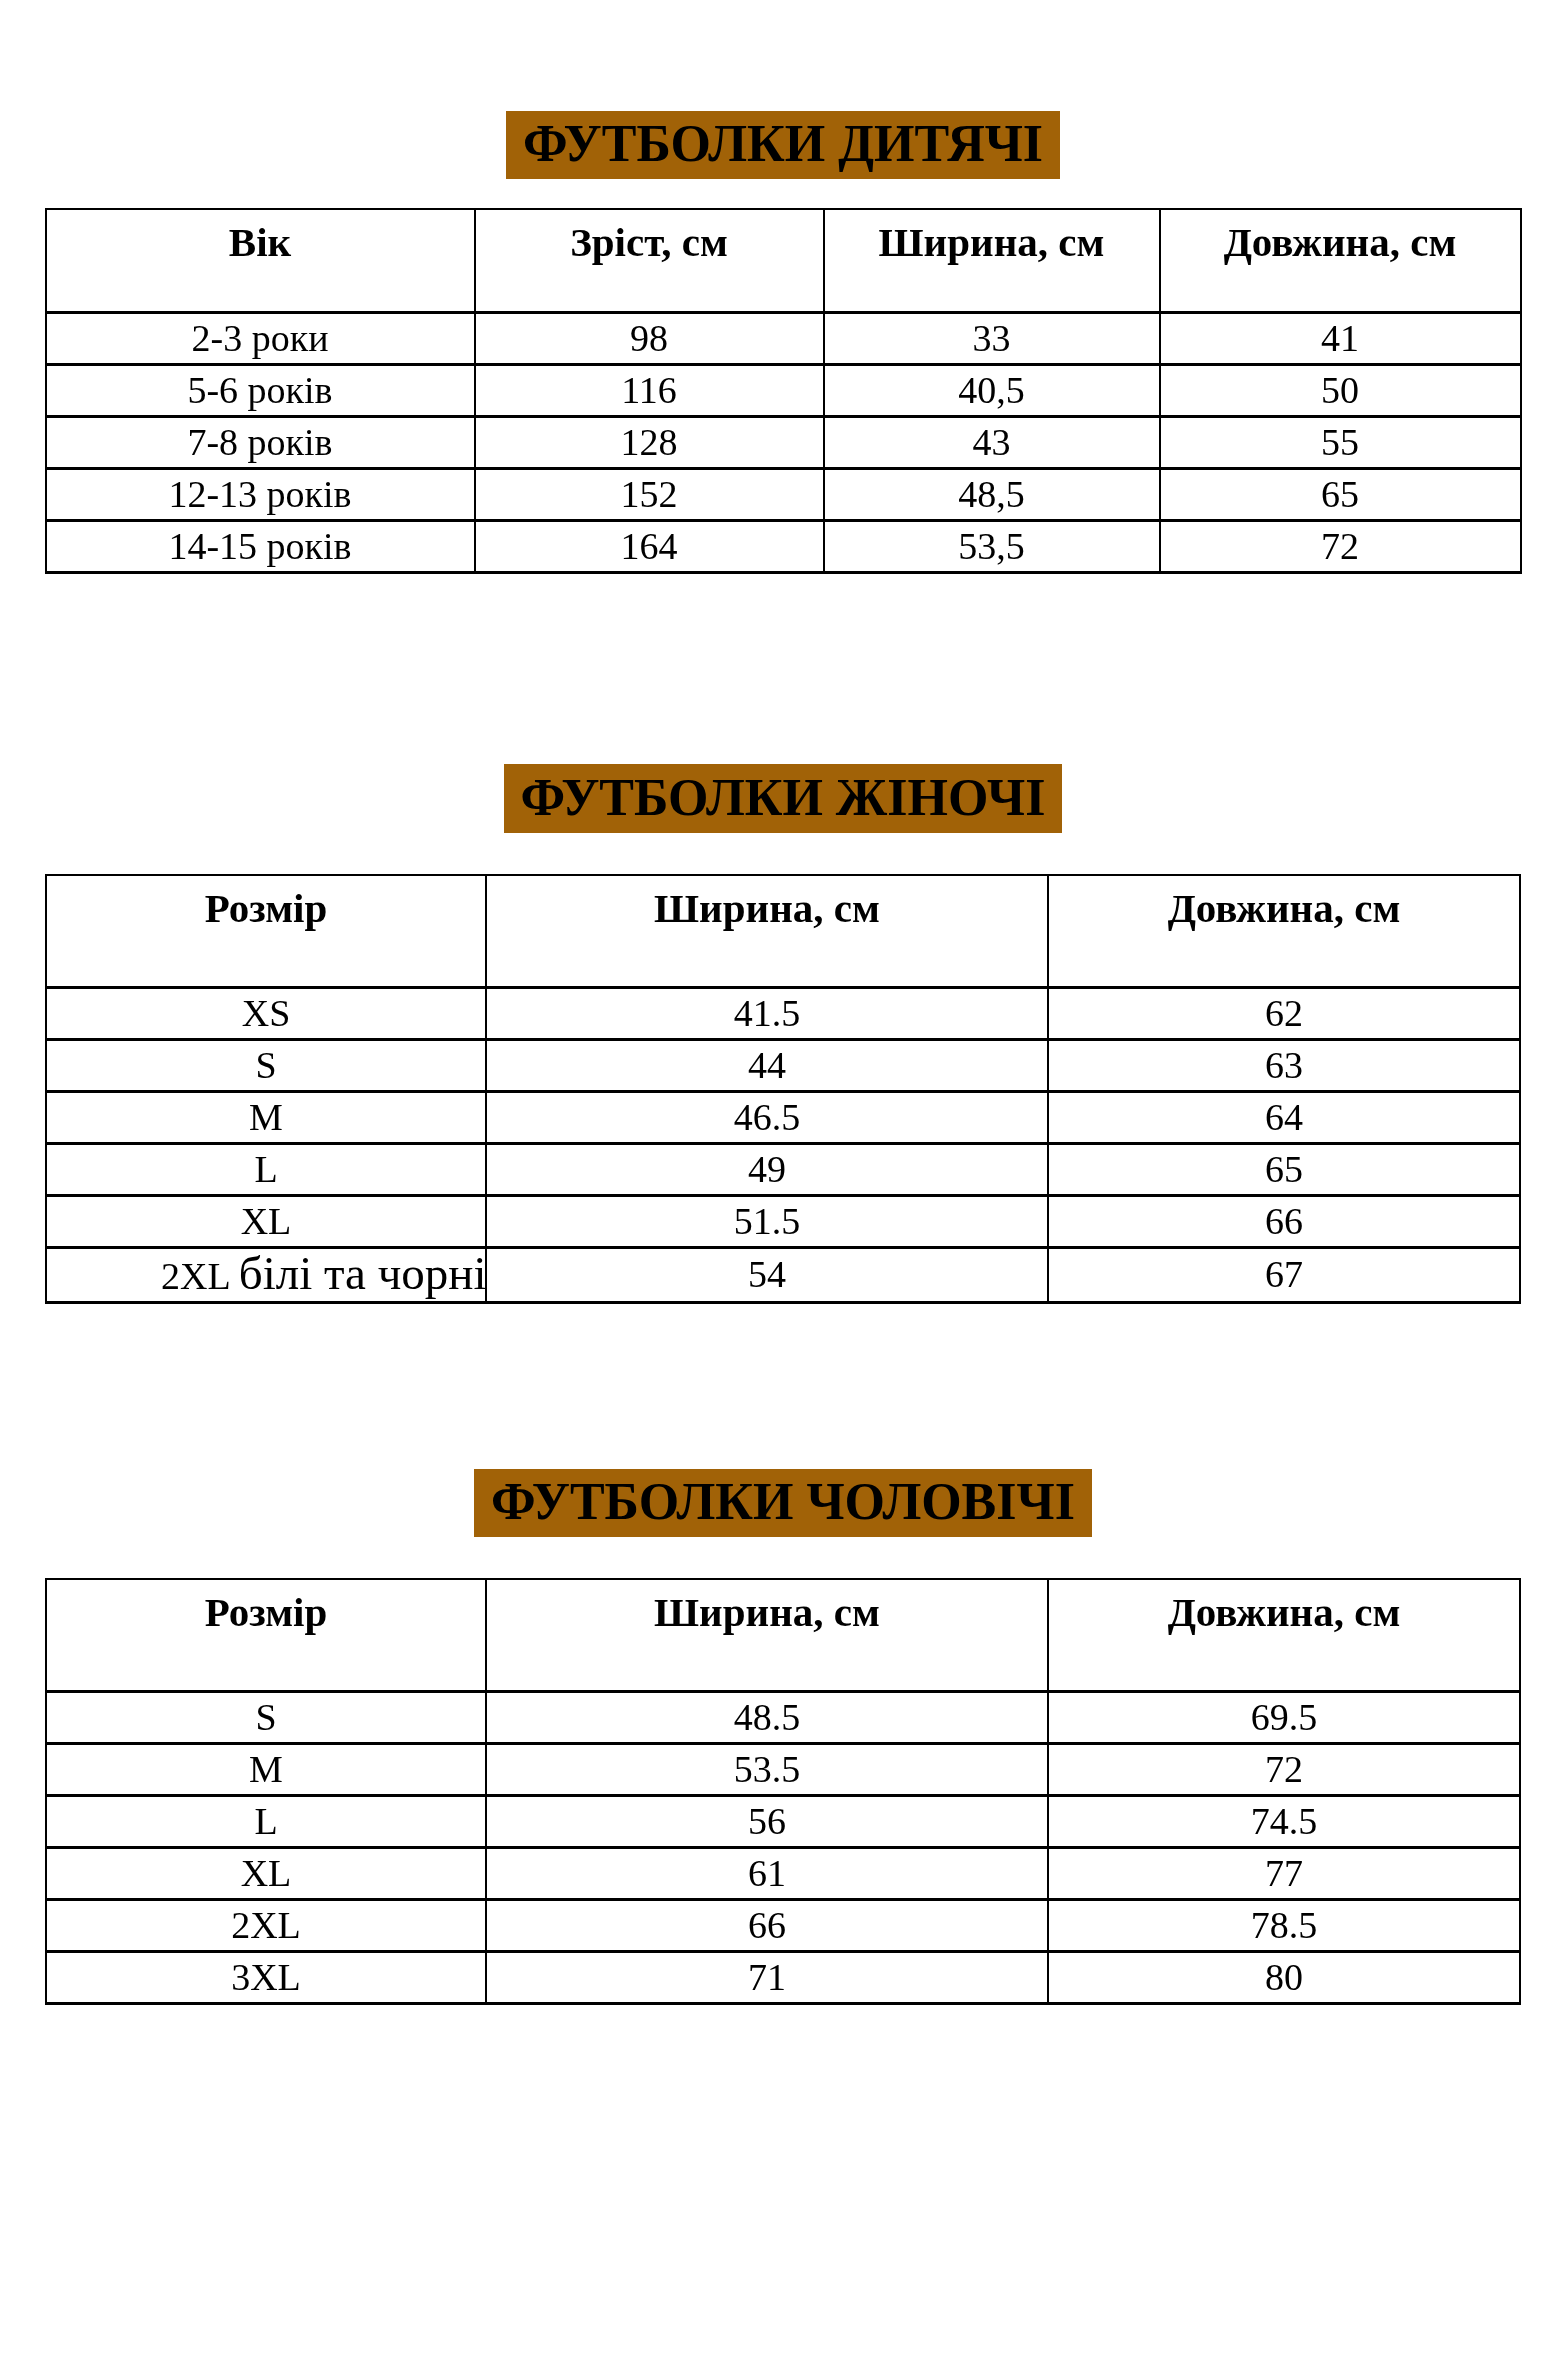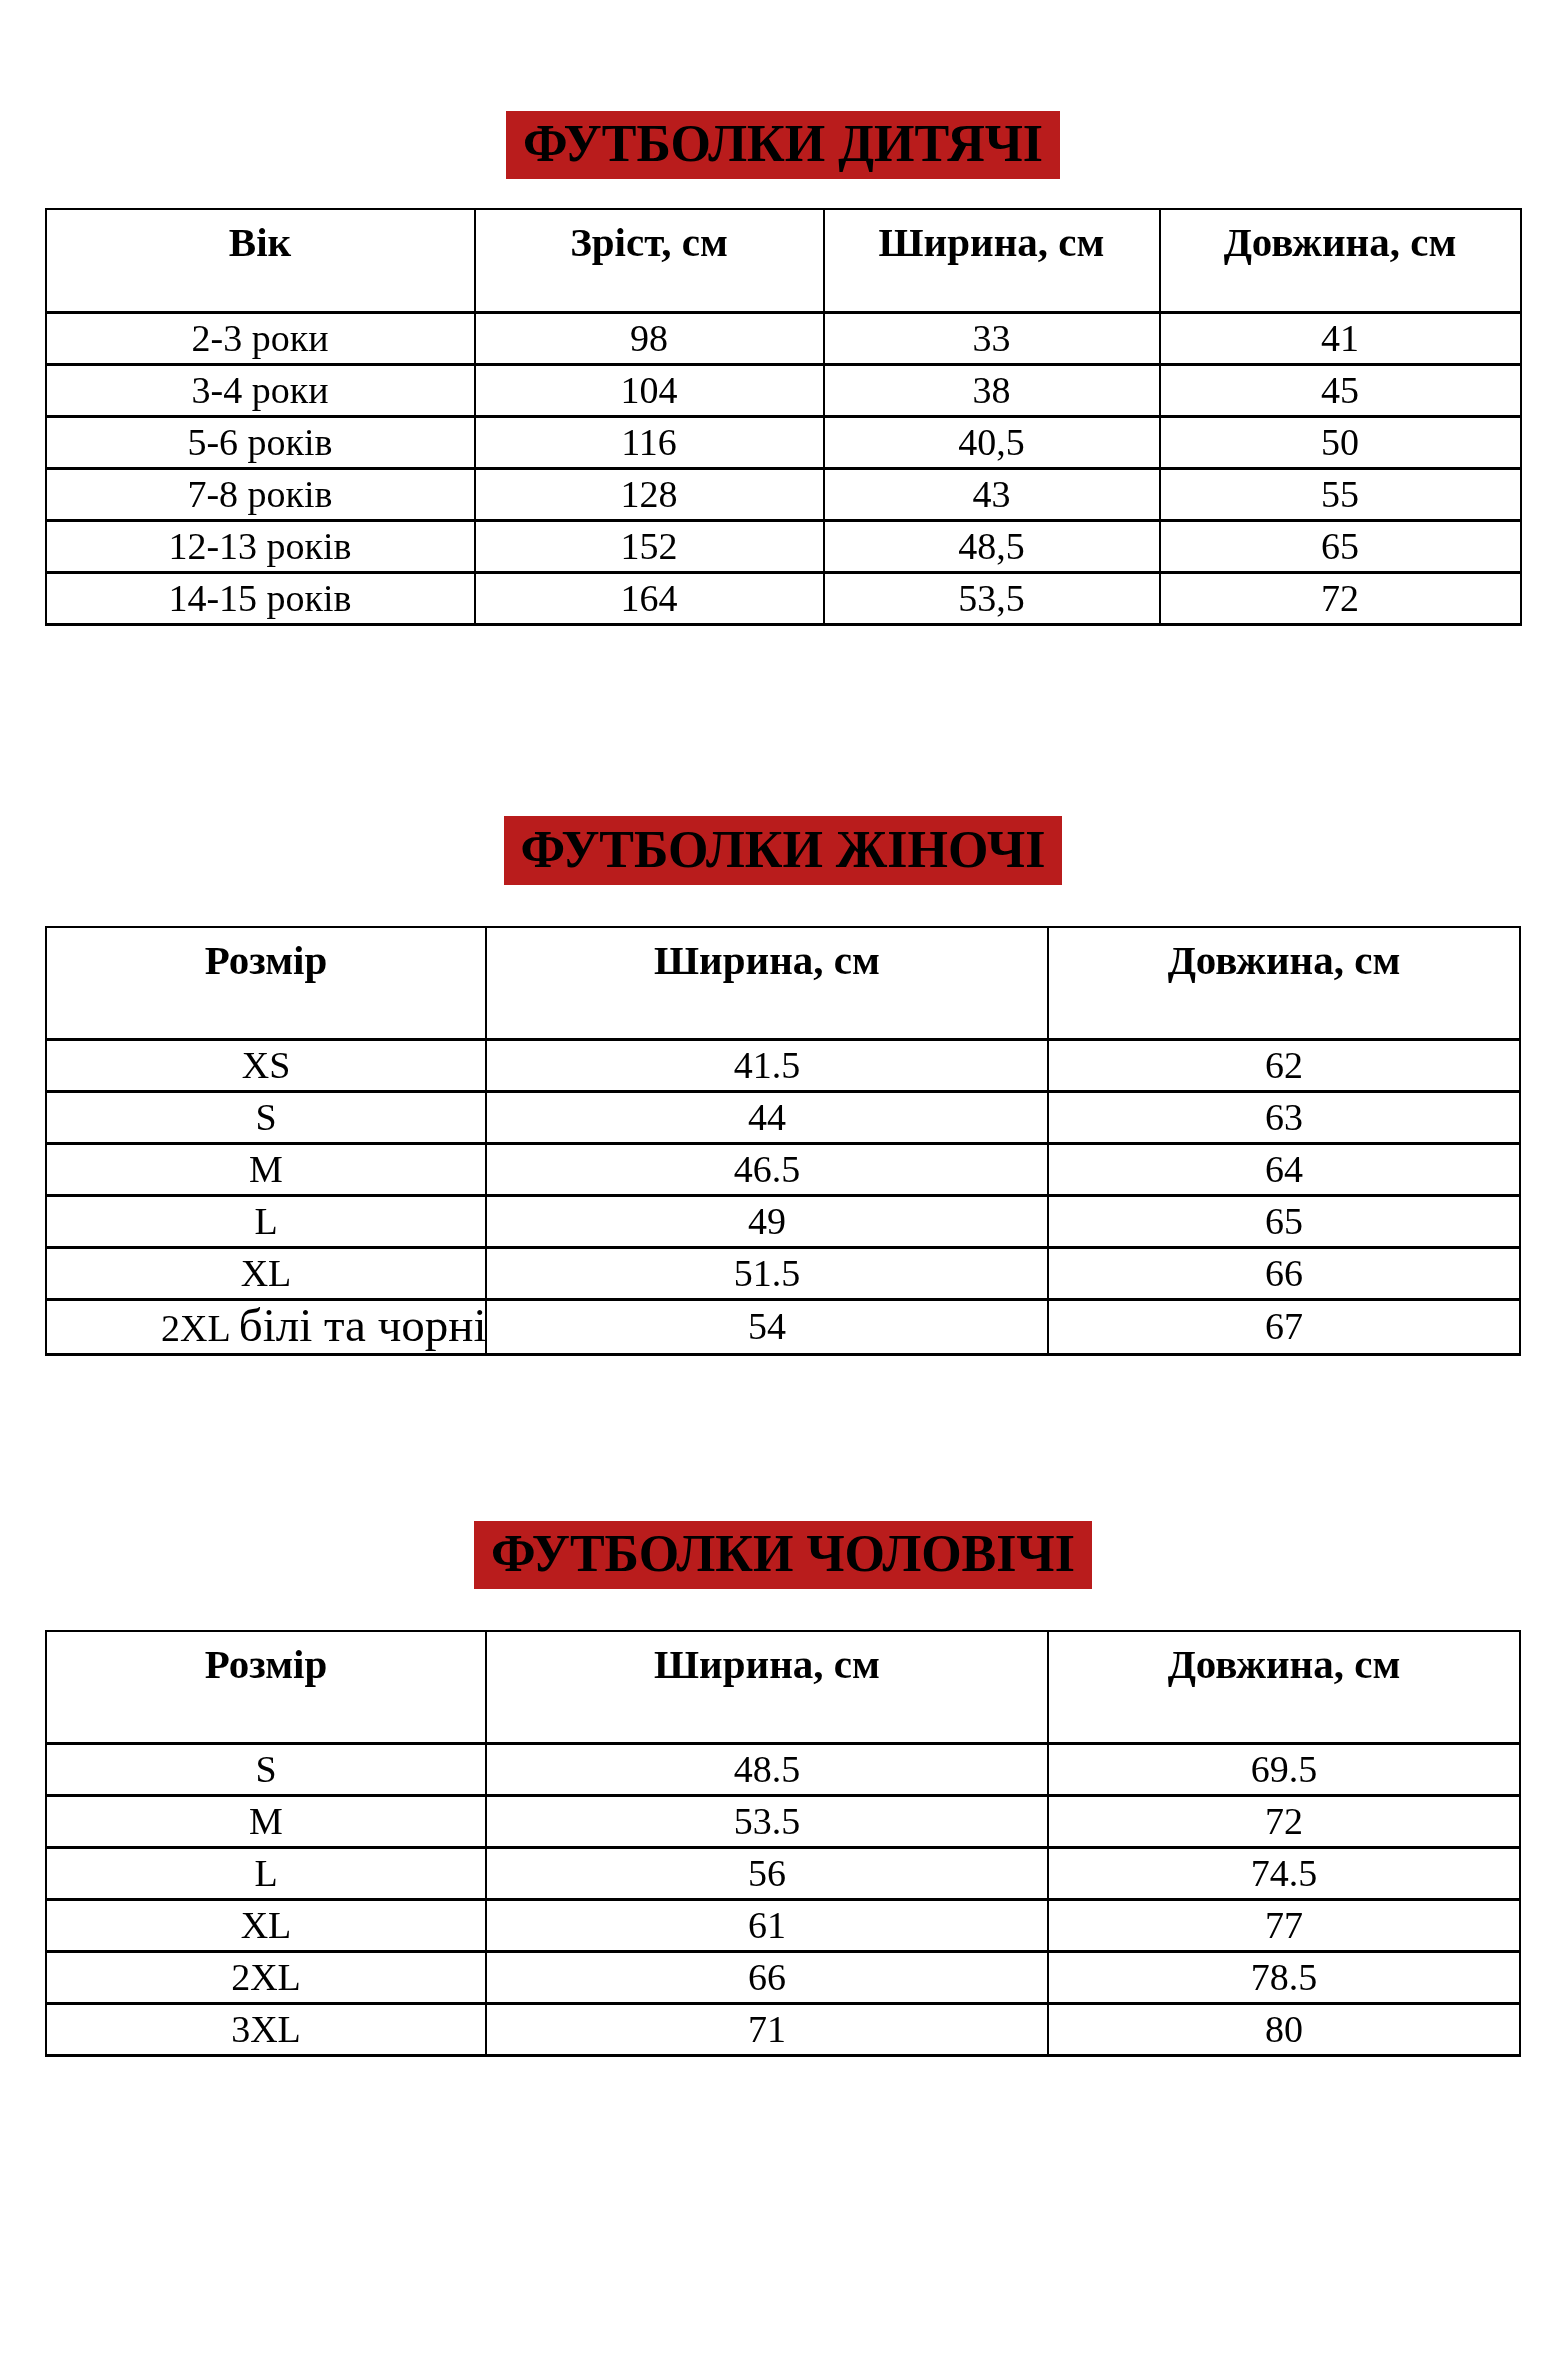--- a/index.html
+++ b/index.html
@@ -15,21 +15,21 @@
 
   .block { text-align: center; }
 
   .title-row { text-align: center; }
   .title {
     display: inline-block;
     font-weight: bold;
     font-size: 52px;
     line-height: 1.05;
     padding: 6.1px 17px 7.6px 17px;
-    background: #b91c1c;
+    background: #a16207;
     white-space: nowrap;
   }
 
   table.size-table {
     table-layout: fixed;
     border-collapse: collapse;
     border: 2.3px solid #000;
     margin: 0 auto;
     width: 1474px;
     background: #fff;
@@ -101,26 +101,20 @@
           </tr>
       </thead>
       <tbody>
           <tr>
             <td>2-3 роки</td>
             <td>98</td>
             <td>33</td>
             <td>41</td>
           </tr>
           <tr>
-            <td>3-4 роки</td>
-            <td>104</td>
-            <td>38</td>
-            <td>45</td>
-          </tr>
-          <tr>
             <td>5-6 років</td>
             <td>116</td>
             <td>40,5</td>
             <td>50</td>
           </tr>
           <tr>
             <td>7-8 років</td>
             <td>128</td>
             <td>43</td>
             <td>55</td>

